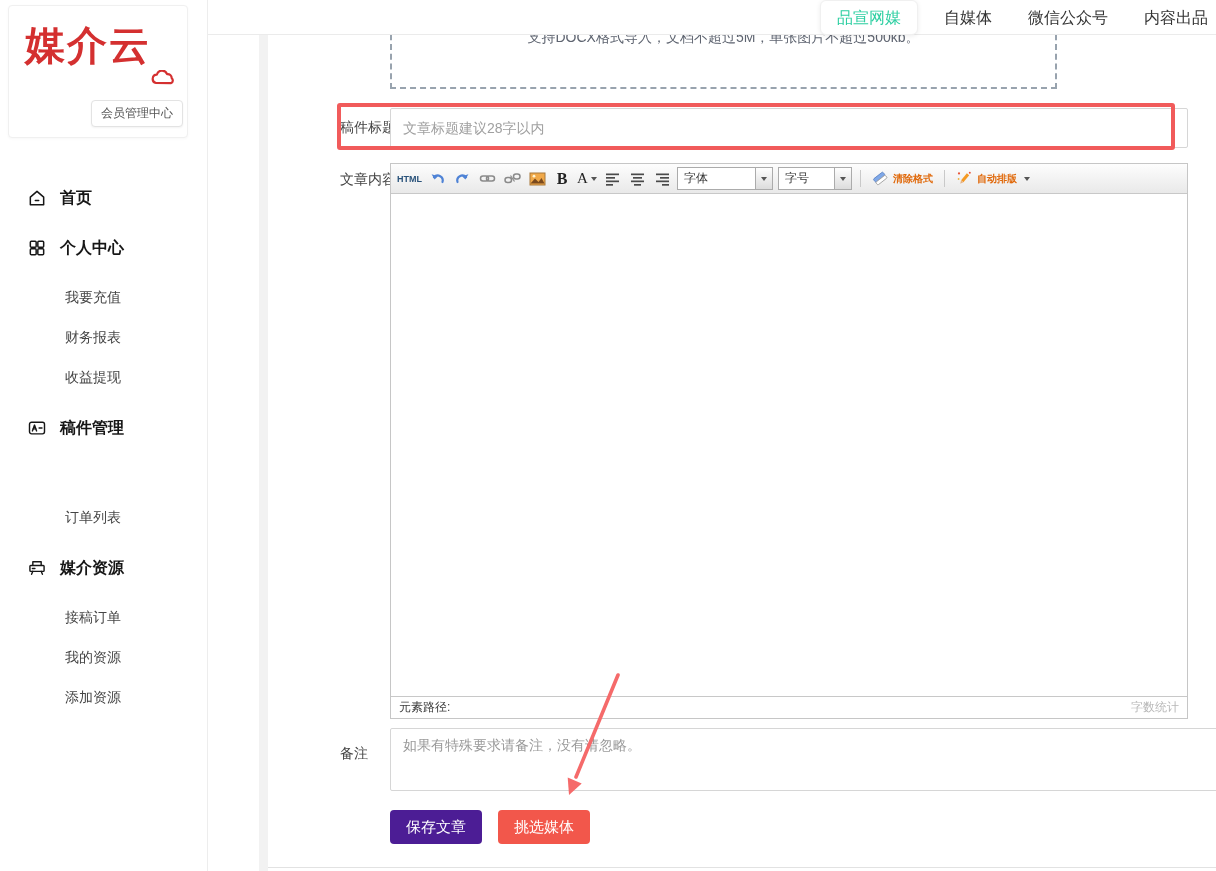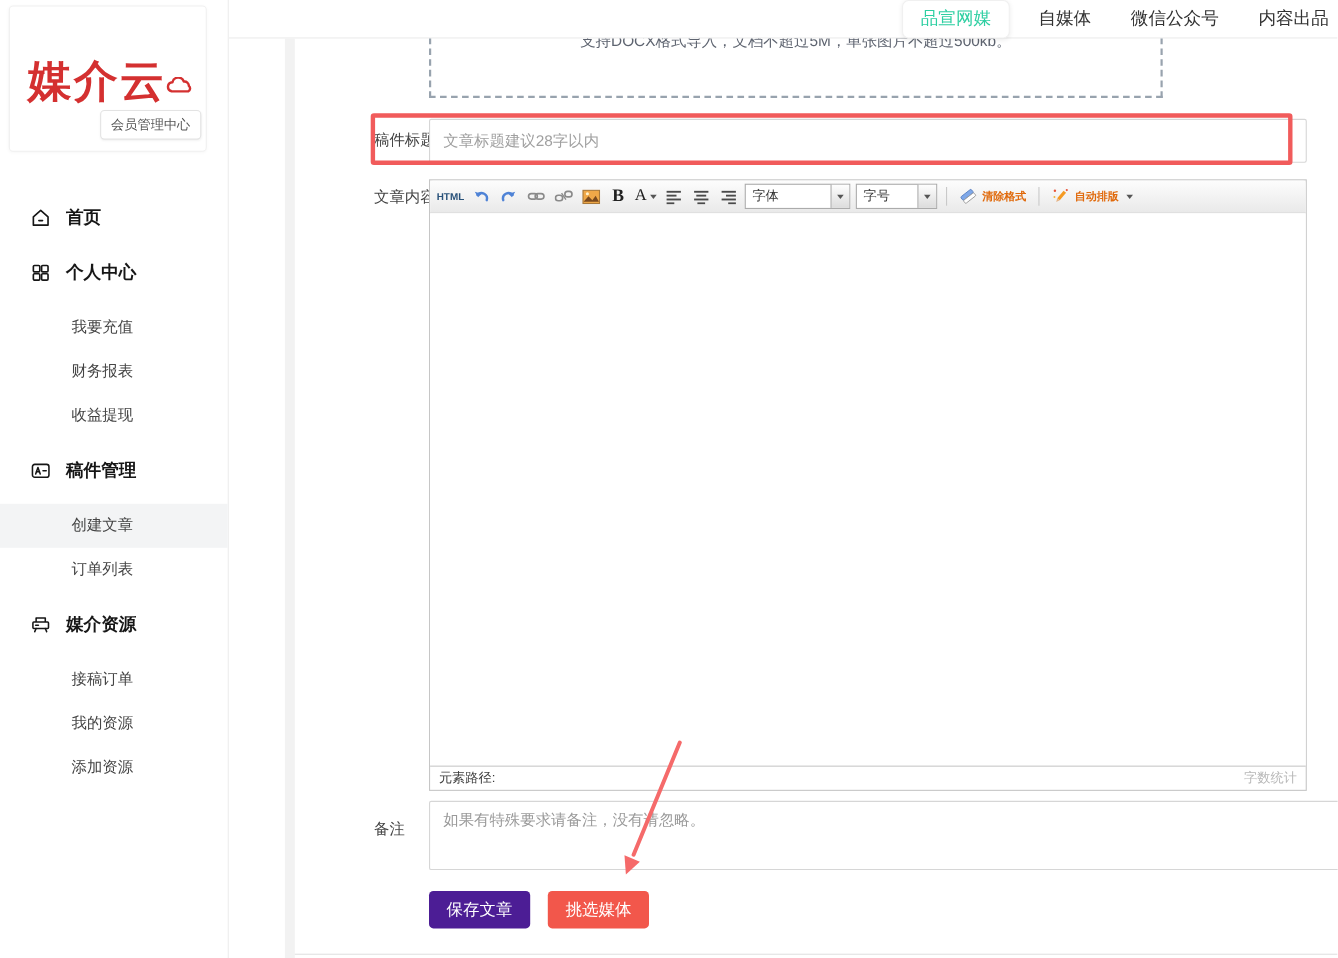--- a/index.html
+++ b/index.html
@@ -3,21 +3,21 @@
 <meta charset="utf-8">
 <style>
   html,body{margin:0;padding:0;}
   body{
     width:1216px;height:871px;position:relative;overflow:hidden;background:#fff;
     font-family:"Liberation Sans","DejaVu Sans",sans-serif;color:#333;
   }
   
   .sidebar{position:absolute;left:0;top:0;width:207px;height:871px;background:#fff;border-right:1px solid #ededed;z-index:5;}
   .logo-card{position:absolute;left:8px;top:5px;width:178px;height:131px;background:#fff;border:1px solid #f0f0f0;border-radius:4px;box-shadow:0 1px 3px rgba(0,0,0,.03);}
-  .logo-text{position:absolute;left:16px;top:48px;font-size:40px;font-weight:700;color:#d43030;letter-spacing:2px;line-height:1;}
+  .logo-text{position:absolute;left:16px;top:19px;font-size:40px;font-weight:700;color:#d43030;letter-spacing:2px;line-height:1;}
   .logo-cloud{position:absolute;left:142px;top:64px;}
   .member-badge{position:absolute;right:4px;bottom:10px;background:#fff;border:1px solid #e3e3e3;border-radius:4px;padding:4px 9px;font-size:12px;color:#555;box-shadow:0 1px 2px rgba(0,0,0,.05);white-space:nowrap;}
   .mi{position:absolute;left:0;width:207px;display:flex;align-items:center;cursor:pointer;}
   .mi.section{height:50px;font-size:16px;font-weight:700;color:#161616;}
   .mi.sub{height:40px;font-size:14px;color:#454545;}
   .mi.active{background:#f3f4f5;}
   .mi-icon{position:absolute;left:26px;width:22px;height:22px;display:flex;align-items:center;justify-content:center;}
   .section .mi-label{margin-left:60px;}
   .sub .mi-label{margin-left:65px;}
   .mi-0{top:173px}.mi-1{top:223px}.mi-2{top:278px}.mi-3{top:318px}.mi-4{top:358px}
@@ -118,23 +118,20 @@
     <span class="mi-icon">
       <svg width="20" height="20" viewBox="0 0 24 24" fill="none" stroke="#161616" stroke-width="1.7" stroke-linejoin="round">
           <rect x="3" y="5" width="18" height="14" rx="2.5"></rect>
           <path d="M6.5 15.5 L9 8.5 L11.5 15.5" stroke-linecap="round"></path>
           <path d="M7.5 13 H10.5" stroke-linecap="round"></path>
           <path d="M14.5 12 H18" stroke-linecap="round"></path>
         </svg>
     </span>
     <span class="mi-label">稿件管理</span>
   </div>
-  <div class="mi sub mi-6 active">
-    <span class="mi-label">创建文章</span>
-  </div>
   <div class="mi sub mi-7">
     <span class="mi-label">订单列表</span>
   </div>
   <div class="mi section mi-8">
     <span class="mi-icon">
       <svg width="20" height="20" viewBox="0 0 24 24" fill="none" stroke="#161616" stroke-width="1.7" stroke-linejoin="round">
           <path d="M7 9 V4.5 H17 V9"></path>
           <rect x="3.5" y="9" width="17" height="7" rx="1"></rect>
           <path d="M7 16 L5.5 19.5 M17 16 L18.5 19.5" stroke-linecap="round"></path>
           <path d="M6.5 12.5 H9.5" stroke-linecap="round"></path>

